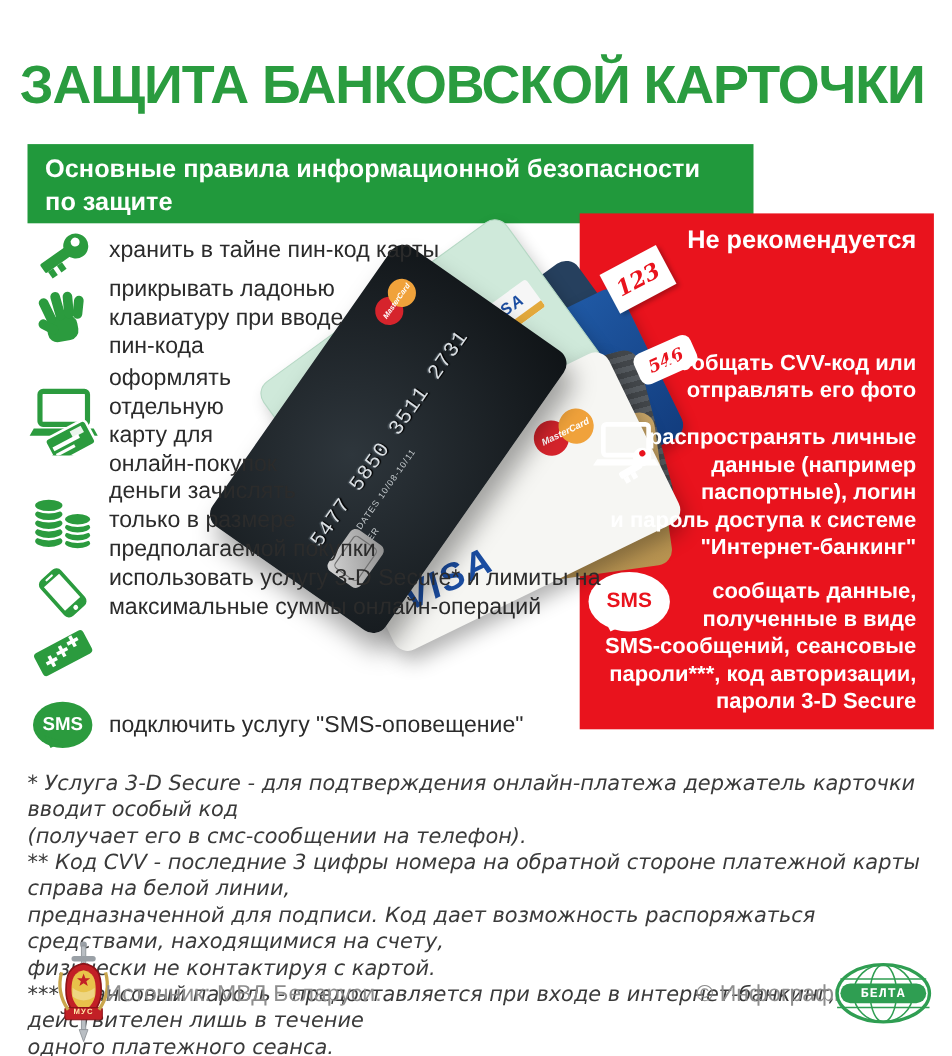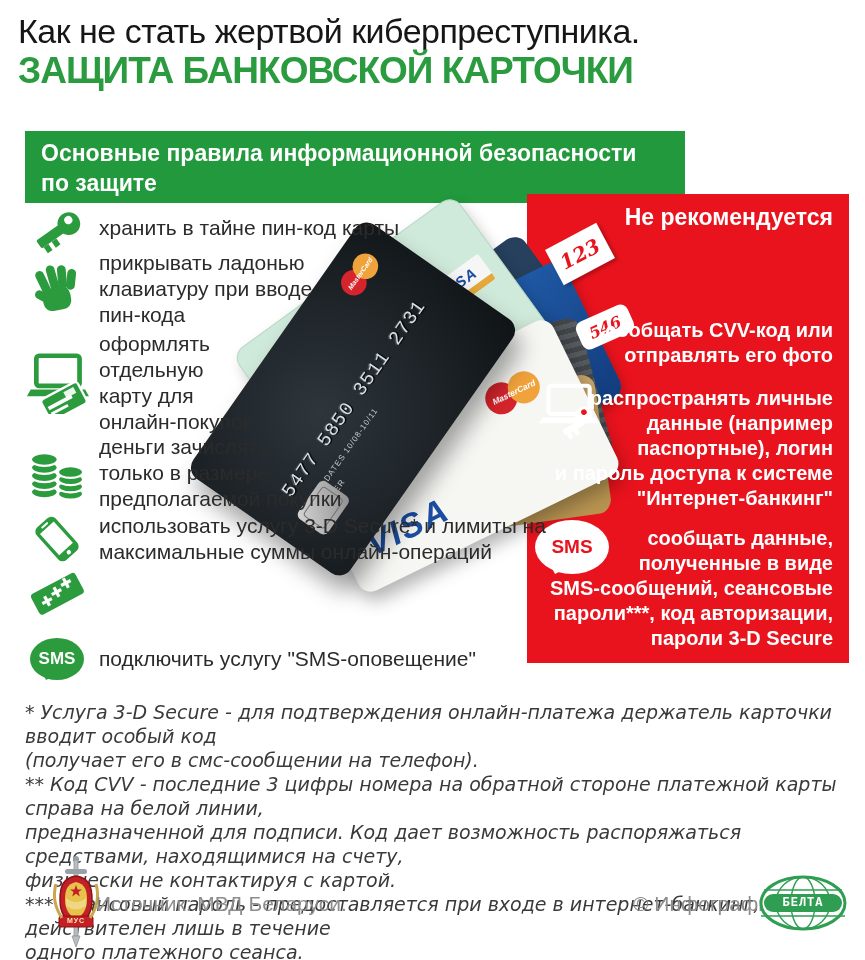--- a/index.html
+++ b/index.html
@@ -1,21 +1,21 @@
 <!DOCTYPE html>
 <html><head>
 <meta charset="utf-8">
 <style>
   html,body{margin:0;padding:0;background:#fff;}
   .stage{position:relative;width:865px;height:960px;background:#fff;overflow:hidden;
          font-family:"Liberation Sans",sans-serif;}
 
   
   .h-sub{position:absolute;left:18px;top:12px;font-size:34px;color:#161616;letter-spacing:-.5px;white-space:nowrap;}
-  .h-main{position:absolute;left:18px;top:50px;font-size:37px;font-weight:bold;color:#2a9c3f;
+  .h-main{position:absolute;left:18px;top:50px;font-size:49px;font-weight:bold;color:#2a9c3f;
           letter-spacing:-1px;white-space:nowrap;}
   .intro{position:absolute;left:25px;top:131px;width:660px;height:72px;background:#21993c;
          color:#fff;font-size:23px;font-weight:bold;line-height:30px;padding:7px 16px;
          box-sizing:border-box;white-space:pre-line;}
 
   
   .do-row{position:absolute;left:25px;display:flex;align-items:center;gap:10px;z-index:4;}
   .do-icon{width:64px;min-width:64px;display:flex;align-items:center;justify-content:center;}
   .do-text{font-size:21px;line-height:26px;color:#2b2b2b;white-space:pre-line;}
   .r1{top:200px;height:56px}.r2{top:248px;height:82px}.r3{top:332px;height:102px}
@@ -96,21 +96,20 @@
         font-size:12px;letter-spacing:1px;}
   .mvd{position:absolute;left:44px;top:854px;width:64px;height:96px;}
   .mvd-ribbon{position:absolute;left:0;right:0;top:63px;text-align:center;font-size:7px;
         color:#ffe9a8;font-weight:bold;letter-spacing:1px;}
 </style>
 </head>
 <body>
 
 <div class="stage">
 
-  <div class="h-sub">Как не стать жертвой киберпреступника.</div>
   <div class="h-main">ЗАЩИТА БАНКОВСКОЙ КАРТОЧКИ</div>
   <div class="intro">Основные правила информационной безопасности по защите
 банковской карточки:</div>
 
   <div class="dont-bg"></div>
 
   <div class="fan">
     <div class="card c-navy"></div>
     <div class="card c-blue">
       <div class="flag fl-blue">

